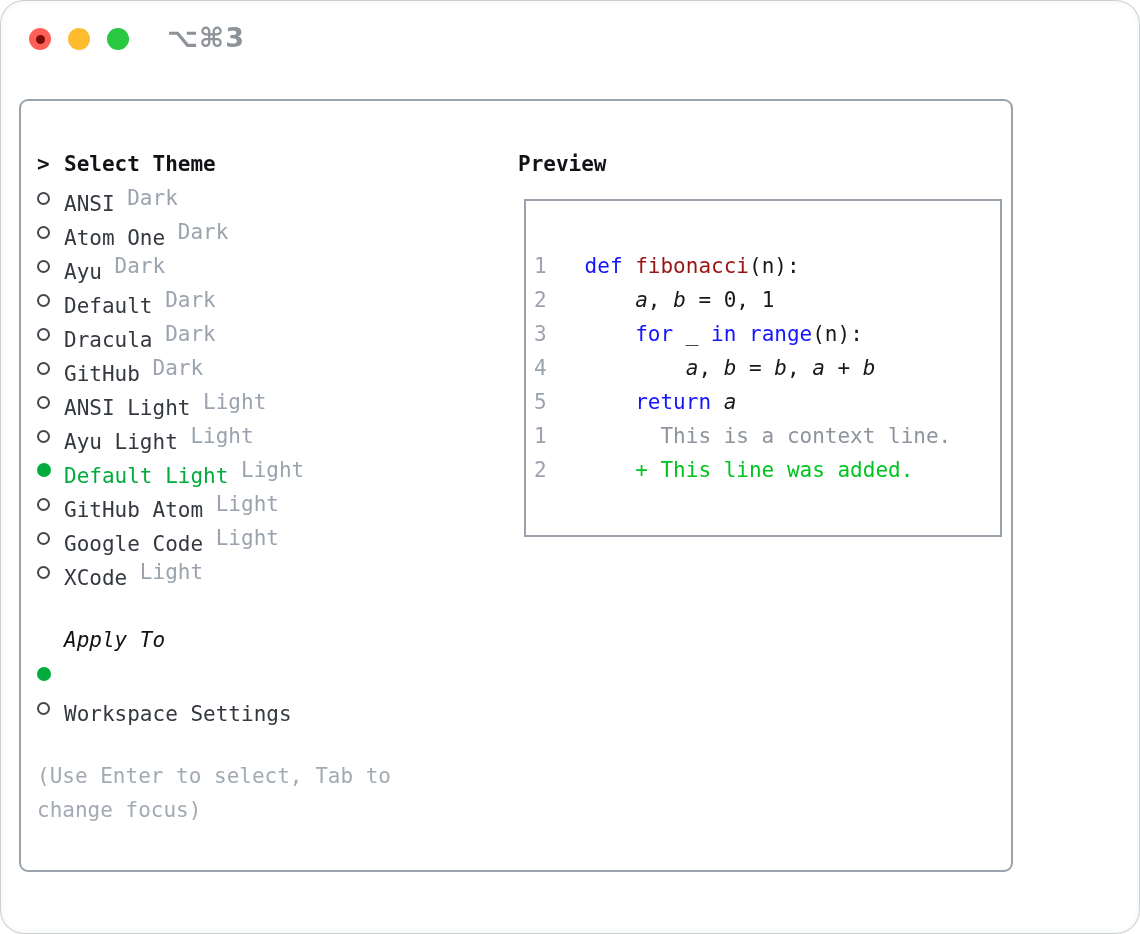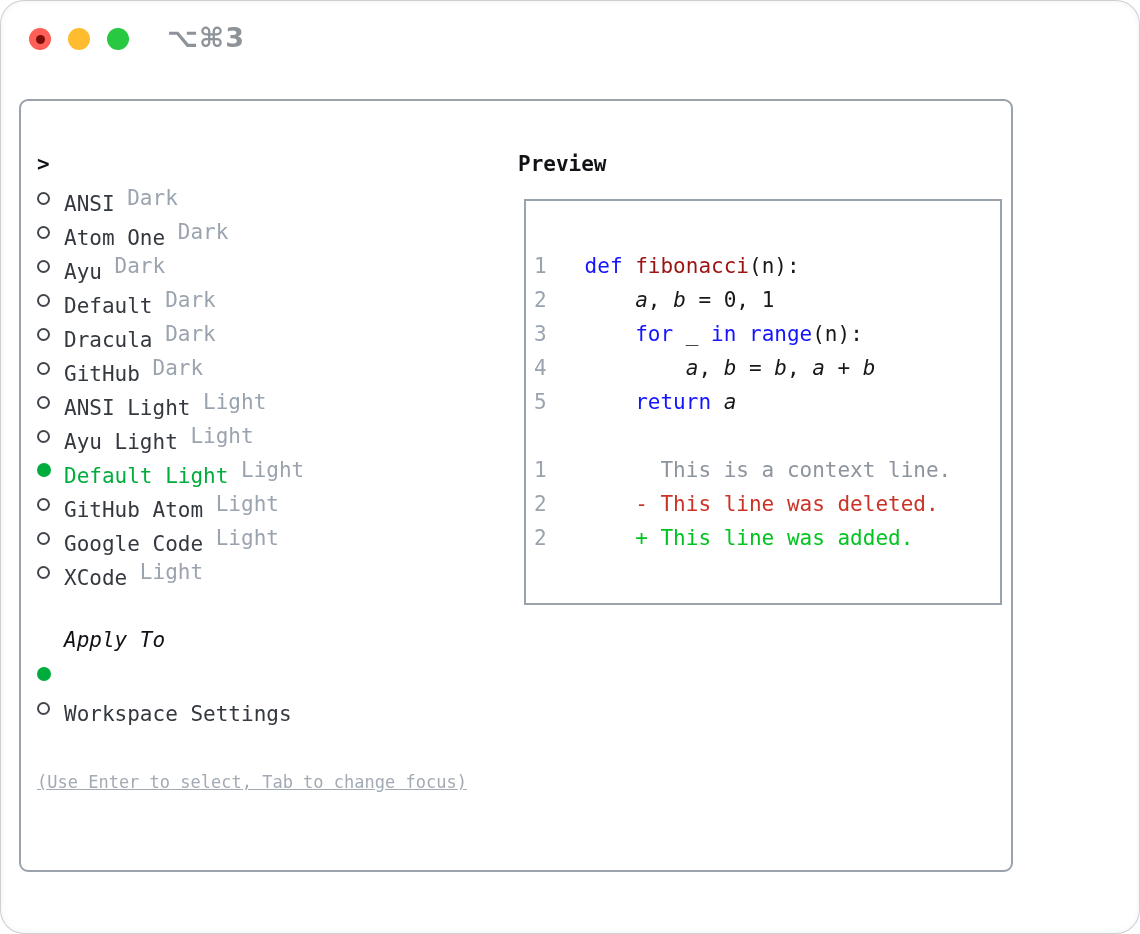--- a/index.html
+++ b/index.html
@@ -24,31 +24,31 @@
   .marker{flex:0 0 27px;width:27px;display:flex;align-items:center;}
   .prompt{font-weight:bold;color:#111417;font-size:21px;}
   .dot{width:13px;height:13px;box-sizing:border-box;border:2.5px solid #42464d;border-radius:50%;}
   .dot.selected{border:none;background:var(--selection-green);width:14px;height:14px;}
   .header-label{font-weight:bold;color:#101216;white-space:pre;}
   .header-plain{font-weight:normal;color:#101216;white-space:pre;font-style:italic;}
   .theme-name{color:#34383f;white-space:pre;margin-top:12px;}
   .theme-name.sel{color:var(--selection-green);}
   .tag{color:var(--muted-gray);white-space:pre;text-align:right;}
   .spacer{height:34px;}
-  .hint{margin-top:34px;width:432px;color:var(--hint-gray);font-size:17px;line-height:46px;text-decoration:underline;}
+  .hint{margin-top:34px;width:432px;color:var(--hint-gray);font-size:21px;line-height:34px;}
   
   .preview-box{margin-left:6px;margin-top:18px;width:478px;box-sizing:border-box;
     border:2px solid var(--panel-border);padding:48px 16px 48px 8px;background:#fff;}
   .code-line{height:34px;line-height:34px;font-size:21px;white-space:pre;color:#17181a;}
   .ln{color:var(--muted-gray);}
   .kw{color:var(--keyword-blue);}
   .fn{color:var(--function-red);}
   .vr{font-style:italic;color:#17181a;}
   .pl{color:#17181a;}
-  #diff-lines{margin-top:34px;}
+  #diff-lines{}
   .diff-context{color:var(--context-gray);}
   .diff-del{color:var(--deleted-red);}
   .diff-add{color:var(--added-green);}
 </style>
 </head>
 <body>
 
 <div class="window">
   <div class="titlebar">
     <span class="light red">
@@ -58,20 +58,21 @@
     <span class="light green"></span>
     <span class="shortcut">⌥⌘3</span>
   </div>
 
   <div class="panel">
     <div class="left-col">
       <div class="row">
         <span class="marker">
             <span class="prompt">&gt;</span>
           </span>
+        <span class="header-label">Select Theme</span>
       </div>
       <div id="theme-list">
           <div class="row">
             <span class="marker">
               <span class="dot"></span>
             </span>
             <span class="theme-name">ANSI</span>
             <span class="tag"> Dark</span>
           </div>
           <div class="row">
@@ -180,19 +181,18 @@
       <div class="preview-box">
         <div id="code-lines">
             <div class="code-line"><span class="ln">1</span>   <span class="kw">def</span><span class="pl"> </span><span class="fn">fibonacci</span><span class="pl">(n):</span></div>
             <div class="code-line"><span class="ln">2</span>   <span class="pl">    </span><span class="vr">a</span><span class="pl">, </span><span class="vr">b</span><span class="pl"> = 0, 1</span></div>
             <div class="code-line"><span class="ln">3</span>   <span class="pl">    </span><span class="kw">for</span><span class="pl"> _ </span><span class="kw">in</span><span class="pl"> </span><span class="kw">range</span><span class="pl">(n):</span></div>
             <div class="code-line"><span class="ln">4</span>   <span class="pl">        </span><span class="vr">a</span><span class="pl">, </span><span class="vr">b</span><span class="pl"> = </span><span class="vr">b</span><span class="pl">, </span><span class="vr">a</span><span class="pl"> + </span><span class="vr">b</span></div>
             <div class="code-line"><span class="ln">5</span>   <span class="pl">    </span><span class="kw">return</span><span class="pl"> </span><span class="vr">a</span></div>
           </div>
         <div id="diff-lines">
             <div class="code-line"><span class="ln">1</span>   <span class="diff-context">      This is a context line.</span></div>
-            <div class="code-line"><span class="ln">2</span>   <span class="diff-del">    - This line was deleted.</span></div>
             <div class="code-line"><span class="ln">2</span>   <span class="diff-add">    + This line was added.</span></div>
           </div>
       </div>
     </div>
   </div>
 </div>
 
 </body></html>

